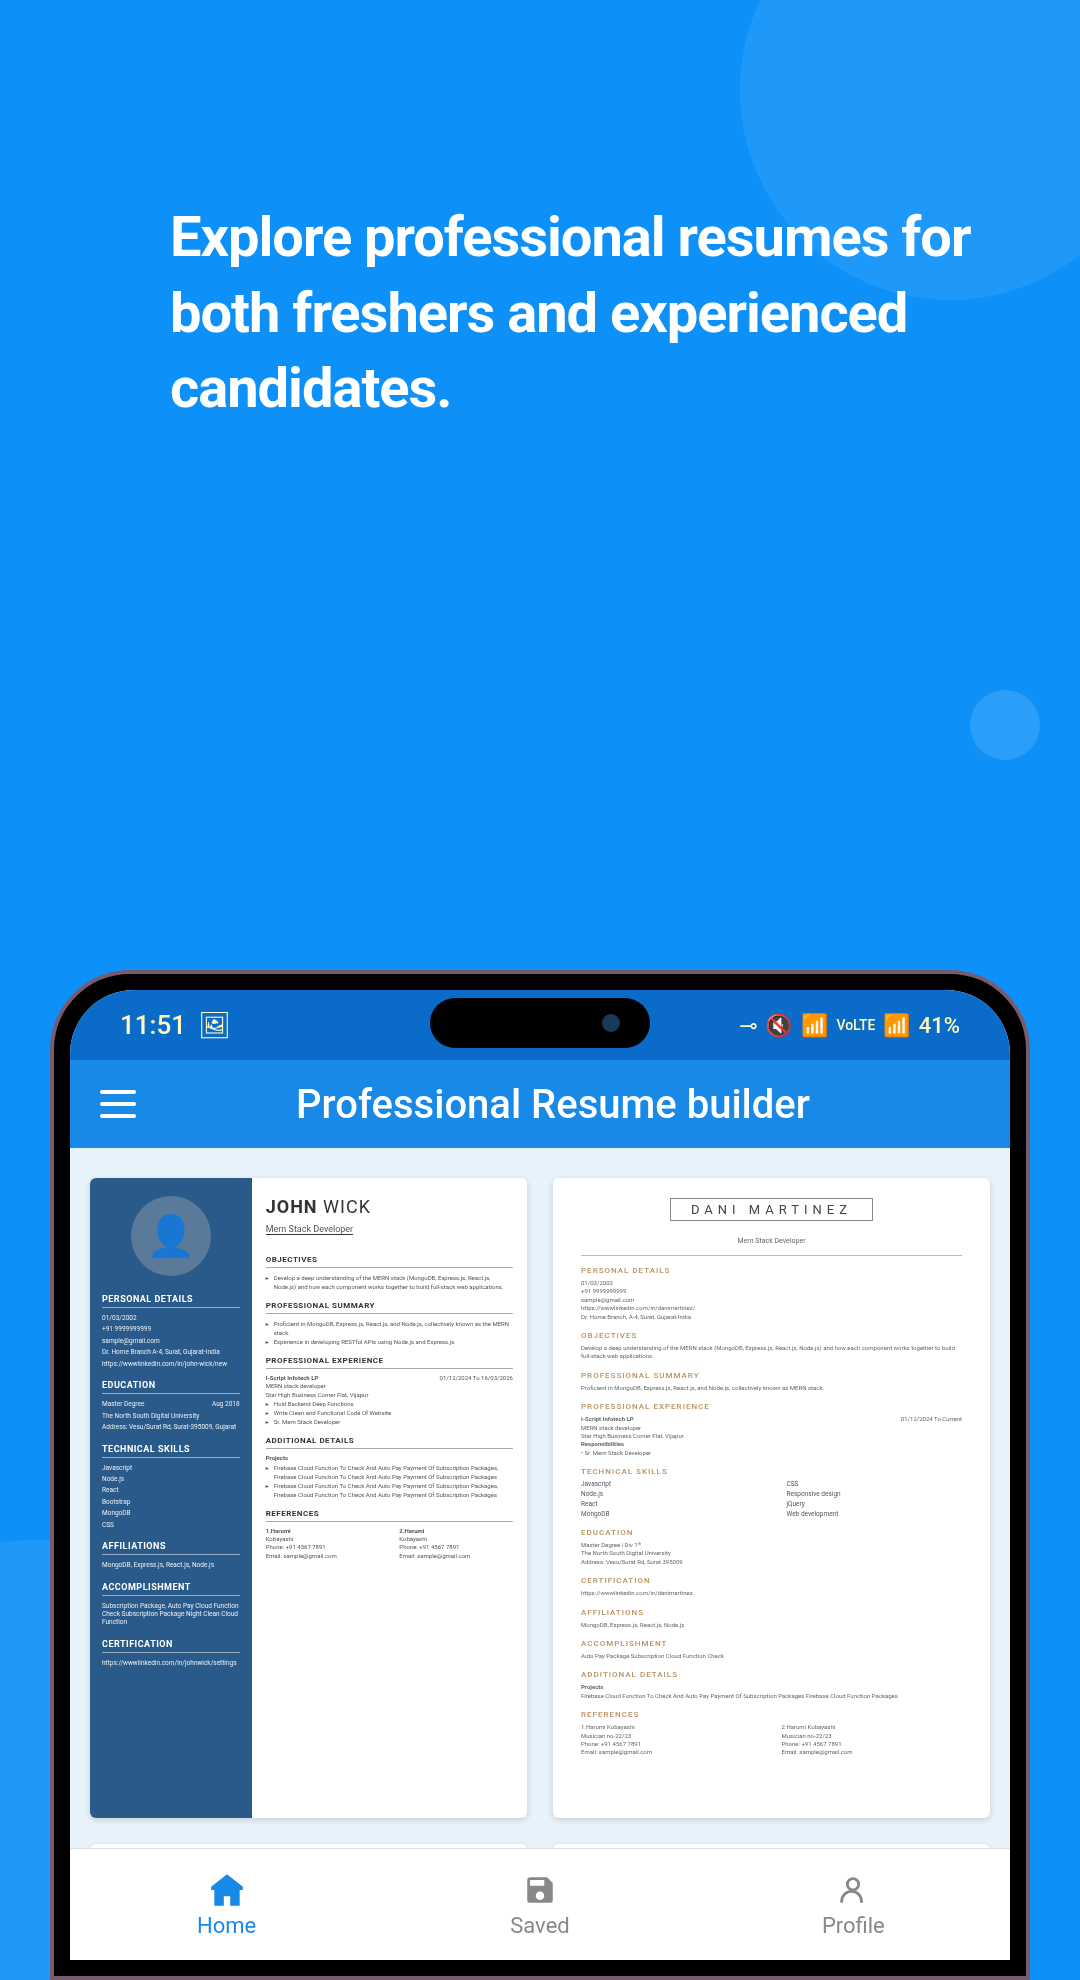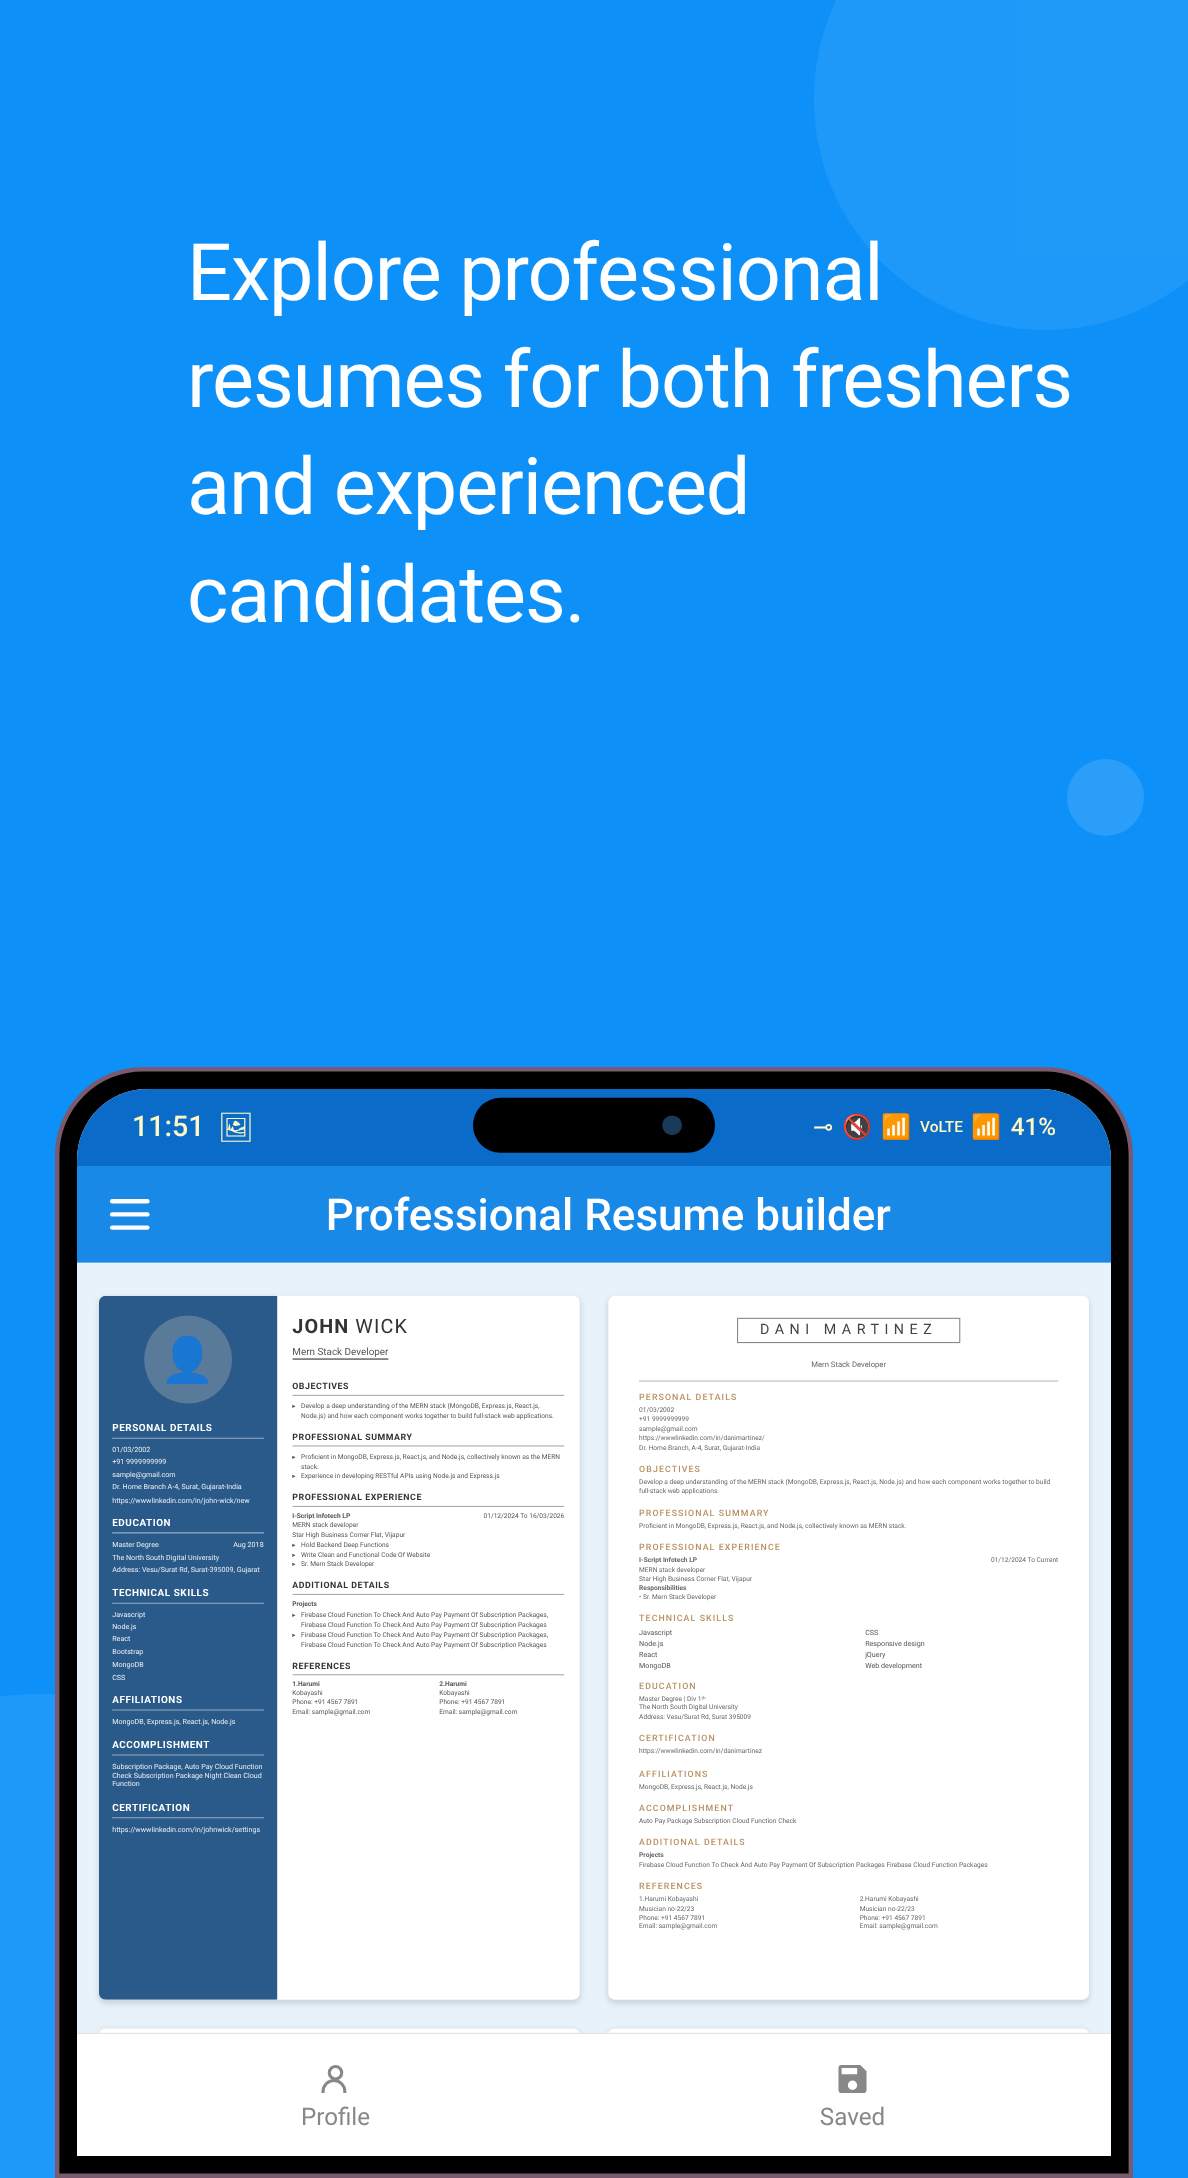--- a/index.html
+++ b/index.html
@@ -1,20 +1,20 @@
 <!DOCTYPE html>
 <html><head>
 <meta charset="utf-8">
 <style>
 *{margin:0;padding:0;box-sizing:border-box;font-family:-apple-system,BlinkMacSystemFont,'Segoe UI',Roboto,sans-serif}
 body{width:1080px;height:1980px;background:#0d91f9;position:relative;overflow:hidden}
 .bg-circle-1{position:absolute;width:420px;height:420px;background:rgba(255,255,255,0.08);border-radius:50%;top:-120px;right:-80px}
 .bg-circle-2{position:absolute;width:70px;height:70px;background:rgba(255,255,255,0.12);border-radius:50%;top:690px;right:40px}
 .bg-circle-3{position:absolute;width:800px;height:800px;background:rgba(255,255,255,0.08);border-radius:50%;top:1540px;left:-360px}
-.headline{position:absolute;top:200px;left:170px;right:68px;color:#fff;font-size:72px;font-weight:400;line-height:1.35;letter-spacing:-1px}
+.headline{position:absolute;top:200px;left:170px;right:68px;color:#fff;font-size:56px;font-weight:700;line-height:1.35;letter-spacing:-1px}
 .phone{position:absolute;top:970px;left:50%;transform:translateX(-50%);width:980px;height:1010px;background:#000;border-radius:80px 80px 0 0;padding:16px;border:4px solid #7a5a6e}
 .phone-inner{width:100%;height:100%;background:#fff;border-radius:64px 64px 0 0;overflow:hidden;position:relative}
 .notch{position:absolute;top:8px;left:50%;transform:translateX(-50%);width:220px;height:50px;background:#000;border-radius:34px;z-index:10}
 .notch-cam{position:absolute;right:30px;top:50%;transform:translateY(-50%);width:18px;height:18px;background:#1a3a5a;border-radius:50%}
 .status-bar{height:70px;background:#0a6bc9;display:flex;align-items:center;justify-content:space-between;padding:0 50px;color:#fef9c3;font-size:26px;font-weight:500}
 .status-left{display:flex;align-items:center;gap:12px}
 .status-right{display:flex;align-items:center;gap:8px;font-size:22px}
 .app-bar{height:88px;background:#1989e8;display:flex;align-items:center;padding:0 30px;gap:30px}
 .hamburger{width:36px;height:28px;display:flex;flex-direction:column;justify-content:space-between}
 .hamburger span{display:block;height:4px;background:#fff;border-radius:2px}
@@ -219,33 +219,41 @@
 
 </div>
             </div>
 
 </div>
 </div>
 
 </div>
 
 <div class="bottom-nav">
+<div class="nav-item active">
+<div class="nav-icon">
+            <svg width="38" height="38" viewBox="0 0 24 24" fill="#1989e8">
+              <path d="M12 2L2 10v2h2v10h6v-6h4v6h6V12h2v-2L12 2z"></path>
+            </svg>
+          </div>
+<div class="nav-label">Home</div>
+</div>
+<div class="nav-item">
+<div class="nav-icon">
+            <svg width="34" height="34" viewBox="0 0 24 24" fill="#888">
+              <path d="M17 3H5a2 2 0 00-2 2v14a2 2 0 002 2h14a2 2 0 002-2V7l-4-4zm-5 16a3 3 0 110-6 3 3 0 010 6zm3-10H5V5h10v4z"></path>
+            </svg>
+          </div>
+<div class="nav-label">Saved</div>
+</div>
 <div class="nav-item">
 <div class="nav-icon">
             <svg width="34" height="34" viewBox="0 0 24 24" fill="none" stroke="#888" stroke-width="2">
               <circle cx="12" cy="8" r="4"></circle>
               <path d="M4 21v-1a7 7 0 0114 0v1"></path>
             </svg>
           </div>
 <div class="nav-label">Profile</div>
 </div>
-<div class="nav-item">
-<div class="nav-icon">
-            <svg width="34" height="34" viewBox="0 0 24 24" fill="#888">
-              <path d="M17 3H5a2 2 0 00-2 2v14a2 2 0 002 2h14a2 2 0 002-2V7l-4-4zm-5 16a3 3 0 110-6 3 3 0 010 6zm3-10H5V5h10v4z"></path>
-            </svg>
-          </div>
-<div class="nav-label">Saved</div>
-</div>
 </div>
 
 </div>
 </div>
 
 </body></html>

